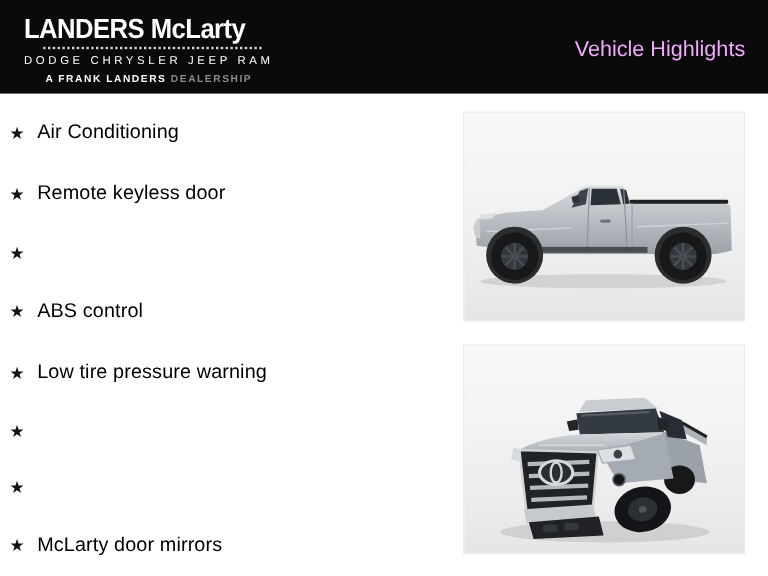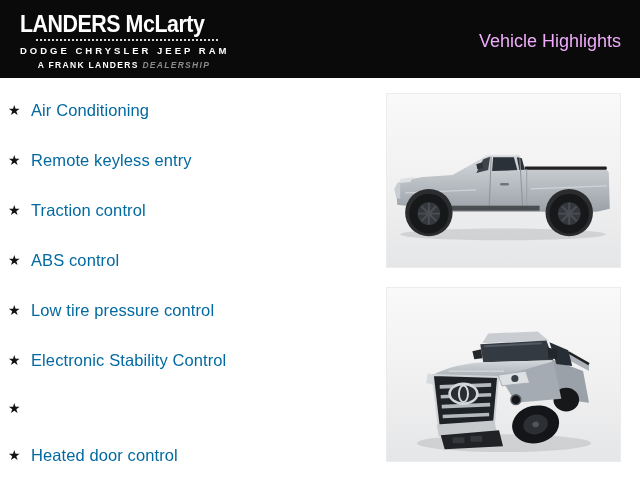--- a/index.html
+++ b/index.html
@@ -17,43 +17,43 @@
   .logo-title{
     color:#fff;font-weight:bold;font-size:23px;line-height:24px;
     letter-spacing:-0.5px;white-space:nowrap;
     transform:scaleX(0.93);transform-origin:left center;
   }
   .logo-dots{
     border-bottom:2px dotted #d6d6d6;
     margin:3px 10px 4px 16px;height:0;
   }
   .logo-sub{
-    color:#fff;font-weight:bold;font-size:9.5px;letter-spacing:3px;
+    color:#fff;font-weight:normal;font-size:9.5px;letter-spacing:3px;
     text-align:right;white-space:nowrap;
   }
   .logo-tag{
     color:#fff;font-weight:bold;font-size:8.5px;letter-spacing:1.3px;
     text-align:center;margin-top:4px;white-space:nowrap;
   }
-  .logo-tag .muted{color:#8b8b8b;font-weight:bold;font-style:italic;}
+  .logo-tag .muted{color:#8b8b8b;font-weight:bold;}
   .page-title{
     position:absolute;right:19px;top:31px;
     color:#f0abfc;font-size:18px;font-weight:400;
   }
   
   .features{
     position:absolute;left:0;top:85px;width:382px;height:395px;
     margin:0;padding:0;list-style:none;
     display:flex;flex-direction:column;justify-content:space-around;
   }
   .feature{display:flex;align-items:center;padding-left:8px;}
   .star{
     width:23px;flex:0 0 23px;font-size:14px;color:#121212;line-height:1;
   }
-  .feature-label{font-size:16.5px;color:#0369a1;letter-spacing:0.1px;}
+  .feature-label{font-size:16.5px;color:#000000;letter-spacing:0.1px;}
   
   .photos{position:absolute;left:386px;top:93px;width:235px;}
   .photo{
     width:235px;height:175px;margin:0 0 19px 0;
     background:linear-gradient(180deg,#f9f9fa 0%,#f0f0f1 55%,#e5e6e7 100%);
     border:1px solid #ececec;box-sizing:border-box;
   }
   .photo svg{display:block;width:100%;height:100%;}
 </style>
 </head>
@@ -72,44 +72,42 @@
   <div class="page-title">Vehicle Highlights</div>
 </div>
 
 <ul class="features">
   <li class="feature">
     <span class="star">★</span>
     <span class="feature-label">Air Conditioning</span>
   </li>
   <li class="feature">
     <span class="star">★</span>
-    <span class="feature-label">Remote keyless entry</span>
-  </li>
-  <li class="feature">
-    <span class="star">★</span>
-    <span class="feature-label">Traction control</span>
+    <span class="feature-label">Remote keyless door</span>
+  </li>
+  <li class="feature">
+    <span class="star">★</span>
   </li>
   <li class="feature">
     <span class="star">★</span>
     <span class="feature-label">ABS control</span>
   </li>
   <li class="feature">
     <span class="star">★</span>
-    <span class="feature-label">Low tire pressure control</span>
-  </li>
-  <li class="feature">
-    <span class="star">★</span>
-    <span class="feature-label">Electronic Stability Control</span>
-  </li>
-  <li class="feature">
-    <span class="star">★</span>
-  </li>
-  <li class="feature">
-    <span class="star">★</span>
-    <span class="feature-label">Heated door control</span>
+    <span class="feature-label">Low tire pressure warning</span>
+  </li>
+  <li class="feature">
+    <span class="star">★</span>
+  </li>
+  <li class="feature">
+    <span class="star">★</span>
+  </li>
+  <li class="feature">
+    <span class="star">★</span>
+    <span class="feature-label">McLarty door mirrors</span>
   </li>
 </ul>
 
 <div class="photos">
 
   <div class="photo" title="silver-pickup-truck-side-view">
     <svg viewBox="0 0 235 175">
       <defs>
         <linearGradient id="sideBody" x1="0" y1="0" x2="0" y2="1">
           <stop offset="0" stop-color="#d7dadd"></stop>

